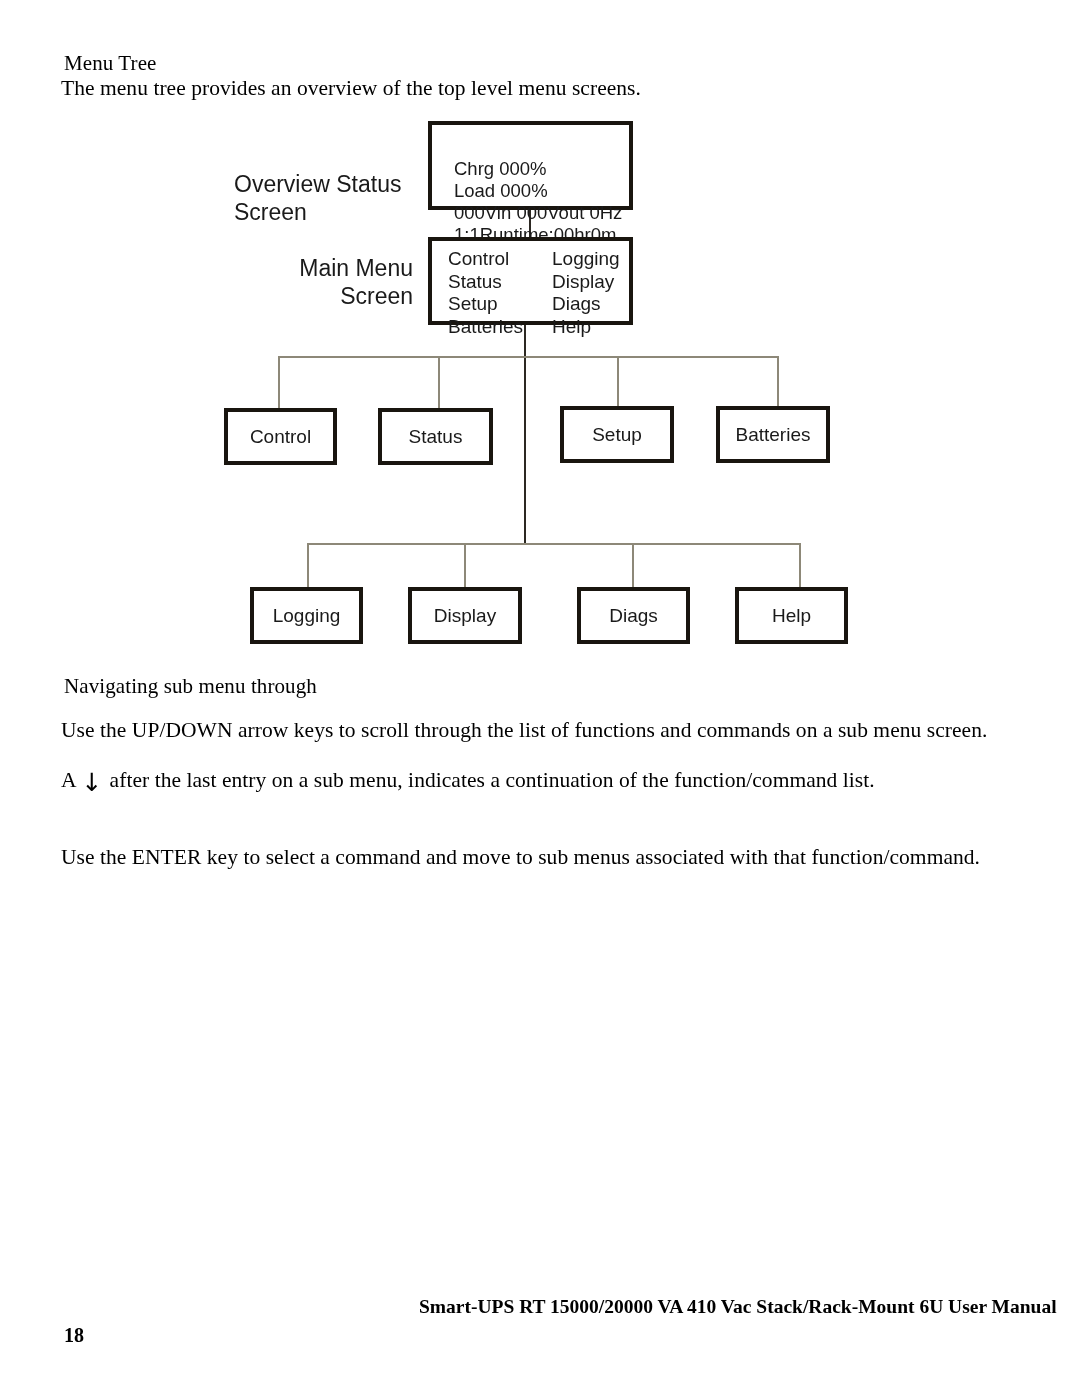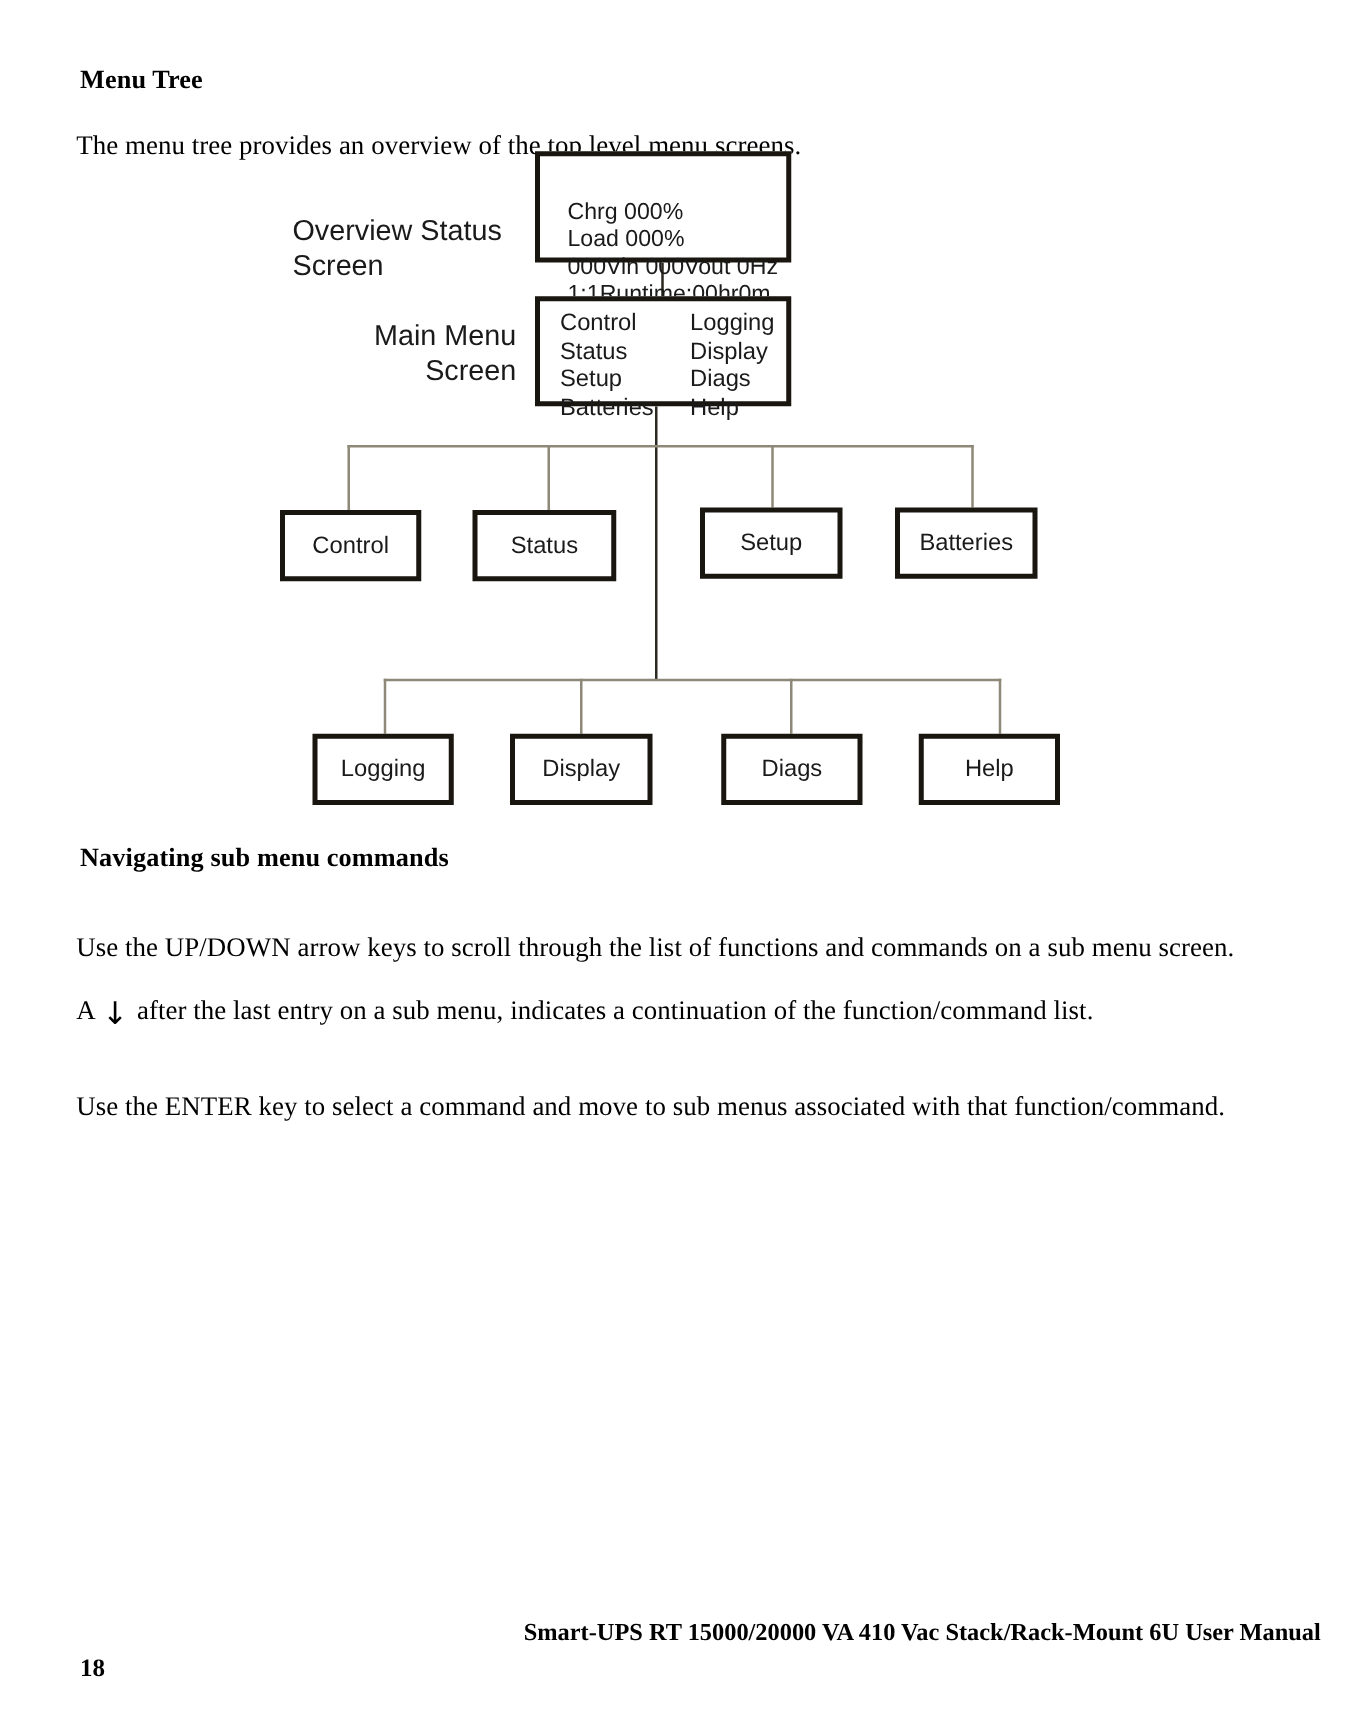--- a/index.html
+++ b/index.html
@@ -21,33 +21,32 @@
   .page {
     position: absolute;
     left: 0; top: 0;
     width: 1080px;
     height: 1388px;
   }
 
   .h-section {
     position: absolute;
     font-family: "Liberation Serif", serif;
-    font-weight: bold;
+    font-weight: normal;
     font-size: 21px;
     letter-spacing: 0.1px;
     white-space: nowrap;
   }
 
   .para {
     position: absolute;
     font-family: "Liberation Serif", serif;
     font-size: 21.5px;
     white-space: nowrap;
     letter-spacing: 0.05px;
-    margin-top: 28px;
   }
 
   .arrow-glyph {
     display: inline-block;
     font-family: "DejaVu Sans", sans-serif;
     font-size: 25px;
     line-height: 0;
     position: relative;
     top: 4px;
     padding: 0 7px 0 5px;
@@ -226,21 +225,21 @@
     </div>
     <div class="dbox leaf" style="left:577px; top:587px; width:113px; height:57px;">
       <span>Diags</span>
     </div>
     <div class="dbox leaf" style="left:735px; top:587px; width:113px; height:57px;">
       <span>Help</span>
     </div>
 
   </div>
 
-  <div class="h-section" style="left:64px; top:674px;">Navigating sub menu commands</div>
+  <div class="h-section" style="left:64px; top:674px;">Navigating sub menu through</div>
 
   <div class="para" style="left:61px; top:718px;">Use the UP/DOWN arrow keys to scroll through the list of functions and commands on a sub menu screen.</div>
 
   <div class="para" style="left:61px; top:768px;">
     <span>A</span><span class="arrow-glyph">↓</span><span>after the last entry on a sub menu, indicates a continuation of the function/command list.</span>
   </div>
 
 
   <div class="para" style="left:61px; top:845px;">Use the ENTER key to select a command and move to sub menus associated with that function/command.</div>
 

